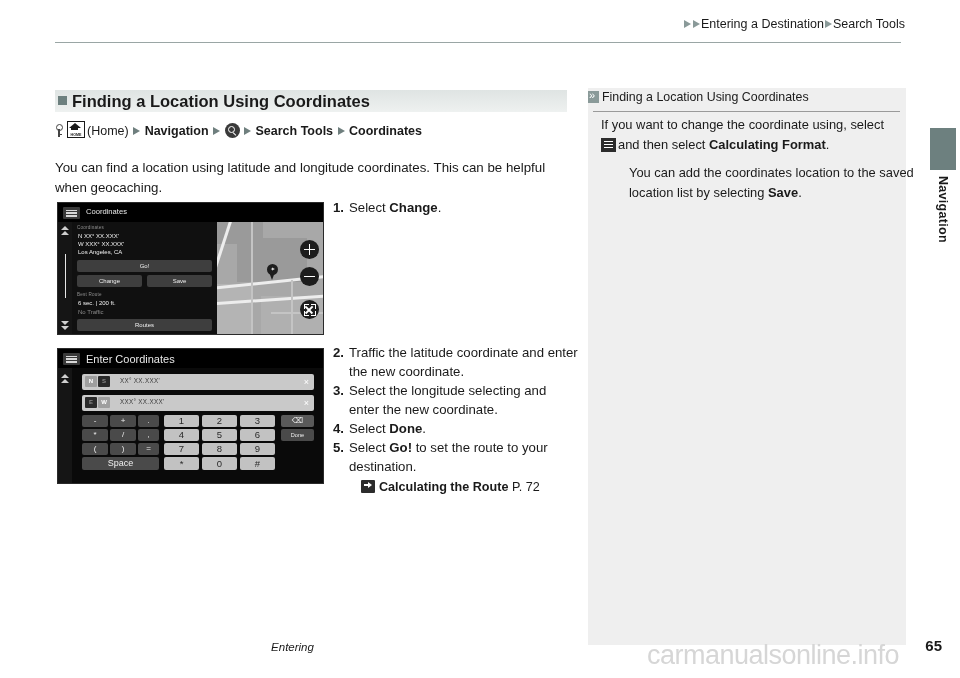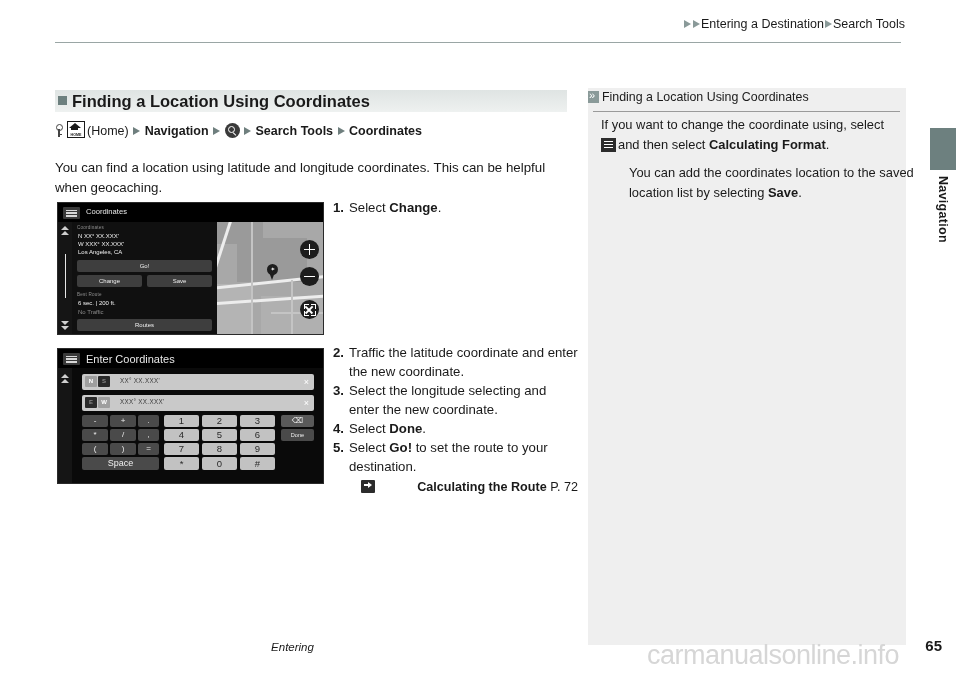--- a/index.html
+++ b/index.html
@@ -72,21 +72,21 @@
   .step{display:flex;margin-bottom:0px;}
   .step-num{font-weight:bold;width:16px;flex:none;}
   .step-body{flex:1;}
   .substep{display:flex;margin-left:14px;}
   .substep .ar{
     flex:none;width:15px;padding-top:5px;
   }
   .ar i{display:inline-block;width:0;height:0;border-style:solid;
         border-width:4.5px 0 4.5px 7px;border-color:transparent transparent transparent #6f7f7e;}
   b.strong{font-weight:bold;}
-  .ref-line{display:flex;margin-left:28px;margin-top:2px;font-size:12.6px;justify-content:space-between;}
+  .ref-line{display:flex;margin-left:28px;margin-top:2px;font-size:12.6px;}
   .ref-arrow{
     flex:none;width:14px;height:13px;margin-right:4px;margin-top:2px;
     background:#2c2c2c;position:relative;border-radius:1px;
   }
   .ref-arrow:after{
     content:"";position:absolute;left:2.5px;top:3.5px;width:6px;height:2px;background:#fff;
   }
   .ref-arrow:before{
     content:"";position:absolute;left:7px;top:2px;width:0;height:0;border-style:solid;
     border-width:3.2px 0 3.2px 4px;border-color:transparent transparent transparent #fff;

